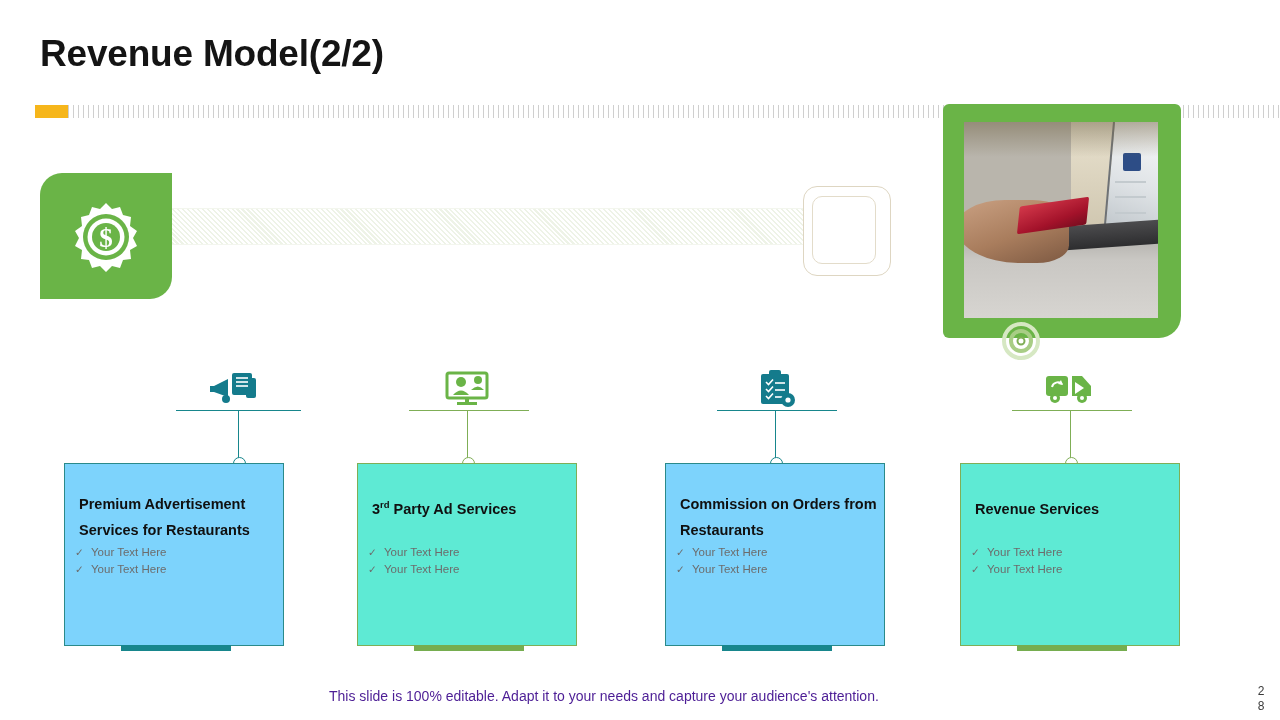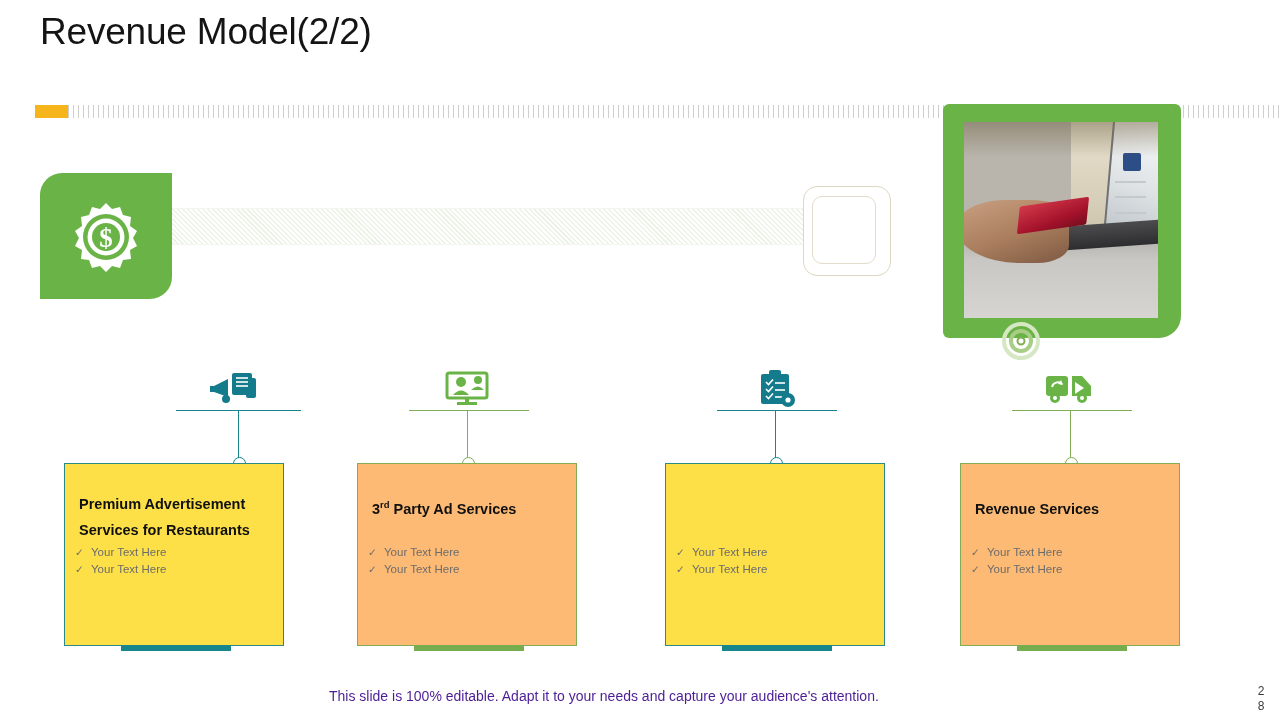--- a/index.html
+++ b/index.html
@@ -13,23 +13,23 @@
     position: relative;
     overflow: hidden;
     font-family: "Liberation Sans", sans-serif;
     -webkit-font-smoothing: antialiased;
   }
 
   
   .slide-title {
     position: absolute;
     left: 40px;
-    top: 11px;
+    top: 33px;
     font-size: 37px;
-    font-weight: 400;
+    font-weight: 700;
     color: #141414;
     letter-spacing: -0.2px;
     white-space: nowrap;
   }
 
   
   .divider {
     position: absolute;
     left: 35px;
     top: 105px;
@@ -243,27 +243,27 @@
   }
   .card-bar {
     position: absolute;
     bottom: -6px;
     left: 56px;
     width: 110px;
     height: 6px;
   }
 
   
-  .theme-teal .card { background: #fde047; border: 1px solid #2a8a8a; }
+  .theme-teal .card { background: #7dd3fc; border: 1px solid #2a8a8a; }
   .theme-teal .card-bar { background: #17868c; }
   .theme-teal .icon-rule { background: #17868c; }
   .theme-teal .stem { background: #17868c; }
   .theme-teal .node { border: 1px solid #17868c; }
   
-  .theme-green .card { background: #fdba74; border: 1px solid #7fae56; }
+  .theme-green .card { background: #5eead4; border: 1px solid #7fae56; }
   .theme-green .card-bar { background: #76ad4f; }
   .theme-green .icon-rule { background: #7fae56; }
   .theme-green .stem { background: #7fae56; }
   .theme-green .node { border: 1px solid #7fae56; }
 
   
   .footer-note {
     position: absolute;
     left: 329px;
     top: 688px;
@@ -418,20 +418,23 @@
         <line x1="28" y1="27" x2="38" y2="27"></line>
       </g>
       <circle cx="41" cy="30" r="7" fill="#147b8c"></circle>
       <circle cx="41" cy="30" r="2.6" fill="#ffffff"></circle>
     </svg>
   </div>
   <div class="icon-rule" style="left:52px; width:120px"></div>
   <div class="stem" style="left:110px"></div>
   <div class="node" style="left:105px"></div>
   <div class="card" style="left:0">
+    <div class="card-title">
+      <span>Commission on Orders from Restaurants</span><sup></sup><span></span>
+    </div>
     <div class="bullets">
       <div class="bullet">
         <span class="tick">✓</span>
         <span>Your Text Here</span>
       </div>
       <div class="bullet">
         <span class="tick">✓</span>
         <span>Your Text Here</span>
       </div>
     </div>

